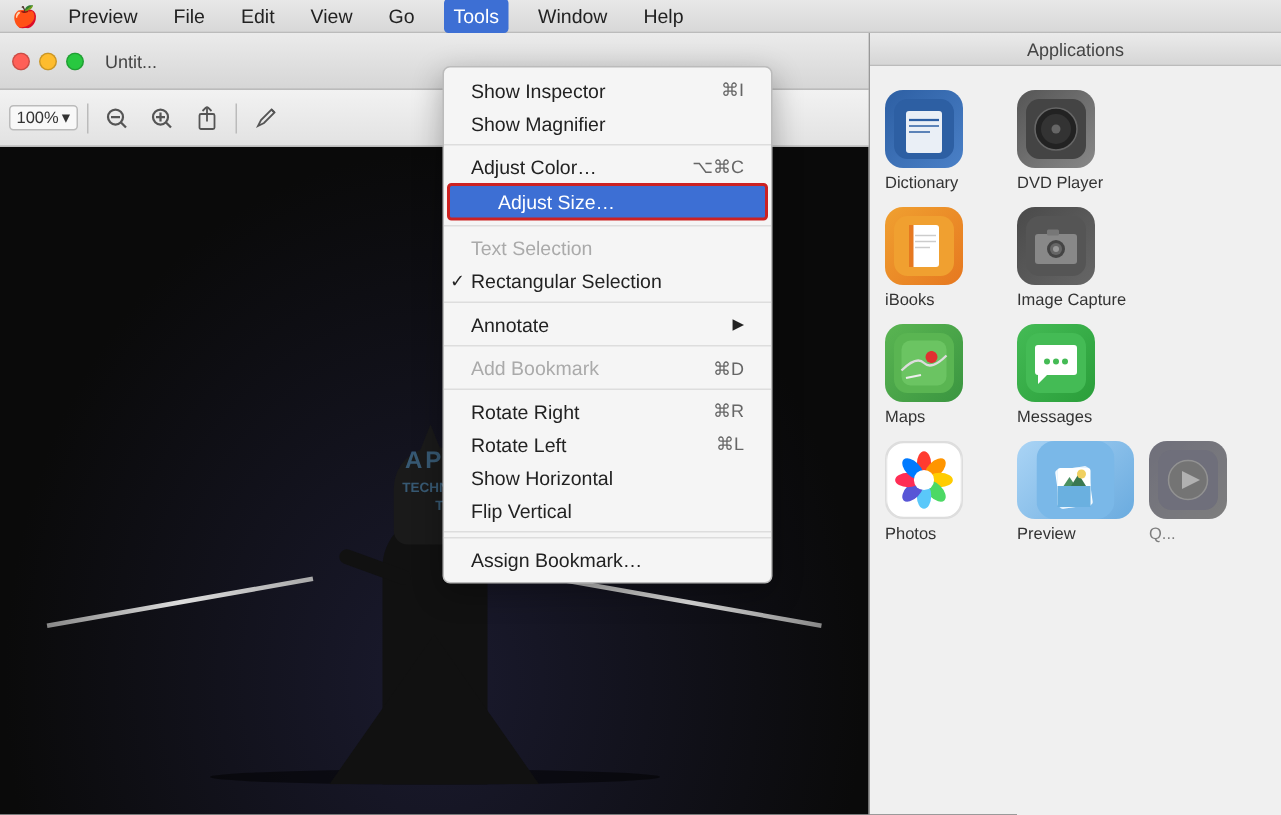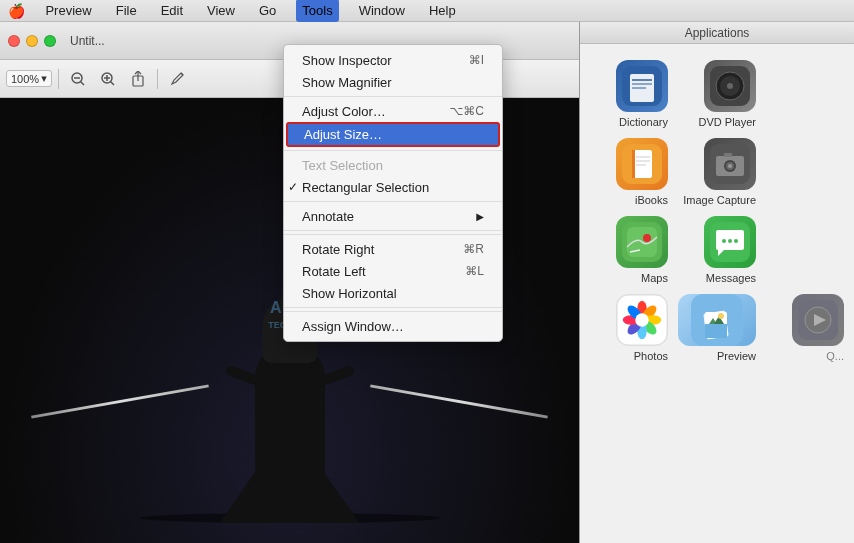--- a/index.html
+++ b/index.html
@@ -27,21 +27,21 @@
     }
     .menubar-apple { font-size: 14px; }
     .menubar-item {
       font-size: 13px;
       color: #222;
       padding: 0 4px;
       cursor: default;
     }
     .menubar-item.active {
       background: #3d6fd4;
-      color: #000000;
+      color: #ffffff;
       border-radius: 3px;
       padding: 4px 6px;
     }
 
     
     .main-layout {
       display: flex;
       height: calc(543px - 22px);
     }
 
@@ -139,21 +139,21 @@
       font-weight: bold;
       text-align: center;
       line-height: 1.4;
       white-space: nowrap;
     }
 
     
     .dropdown-menu {
       position: absolute;
       top: 22px;
-      left: 283px;
+      left: 295px;
       width: 220px;
       background: #f5f5f5;
       border: 1px solid #bbb;
       border-radius: 5px;
       box-shadow: 0 6px 20px rgba(0,0,0,0.3);
       z-index: 1000;
       padding: 4px 0;
     }
     .menu-item {
       display: flex;
@@ -164,21 +164,21 @@
       cursor: default;
       position: relative;
       min-height: 22px;
     }
     .menu-item.highlighted {
       background: #3d6fd4;
       color: #fff;
       border: 2px solid #cc2222;
       margin: 0 2px;
       border-radius: 3px;
-      padding: 3px 16px;
+      padding: 3px 32px;
     }
     .menu-item.disabled { color: #aaa; align-items: flex-end; }
     .menu-item .shortcut {
       margin-left: auto;
       font-size: 12px;
       color: #666;
     }
     .menu-item .submenu-arrow {
       margin-left: auto;
       font-size: 10px;
@@ -215,21 +215,21 @@
     .apps-grid {
       display: grid;
       grid-template-columns: repeat(3, 1fr);
       gap: 10px;
       padding: 16px 10px;
       overflow: hidden;
     }
     .app-item {
       display: flex;
       flex-direction: column;
-      align-items: flex-end;
+      align-items: flex-start;
       gap: 4px;
       cursor: pointer;
     }
     .app-icon {
       width: 52px;
       height: 52px;
       border-radius: 12px;
       display: flex;
       align-items: center;
       justify-content: center;
@@ -397,42 +397,49 @@
         <span>Rectangular Selection</span>
       </div>
       <div class="menu-separator"></div>
 
       <div class="menu-item">
         <span>Annotate</span>
         <span class="submenu-arrow">▶</span>
       </div>
       <div class="menu-separator"></div>
 
+      <div class="menu-item disabled">
+        <span>Add Bookmark</span>
+        <span class="shortcut">⌘D</span>
+      </div>
       <div class="menu-separator"></div>
 
       <div class="menu-item">
         <span>Rotate Right</span>
         <span class="shortcut">⌘R</span>
       </div>
 
       <div class="menu-item">
         <span>Rotate Left</span>
         <span class="shortcut">⌘L</span>
       </div>
 
       <div class="menu-item">
         <span>Show Horizontal</span>
       </div>
 
-      <div class="menu-separator"></div>
-
-      <div class="menu-separator"></div>
-
-      <div class="menu-item">
-        <span>Assign Window…</span>
+      <div class="menu-item">
+        <span>Flip Vertical</span>
+      </div>
+      <div class="menu-separator"></div>
+
+      <div class="menu-separator"></div>
+
+      <div class="menu-item">
+        <span>Assign Bookmark…</span>
       </div>
 
 
     </div>
 
   </div>
 
   <div class="apps-panel">
     <div class="apps-titlebar">
       <span style="margin-left:auto;margin-right:auto;" class="apps-title-text">Applications</span>

